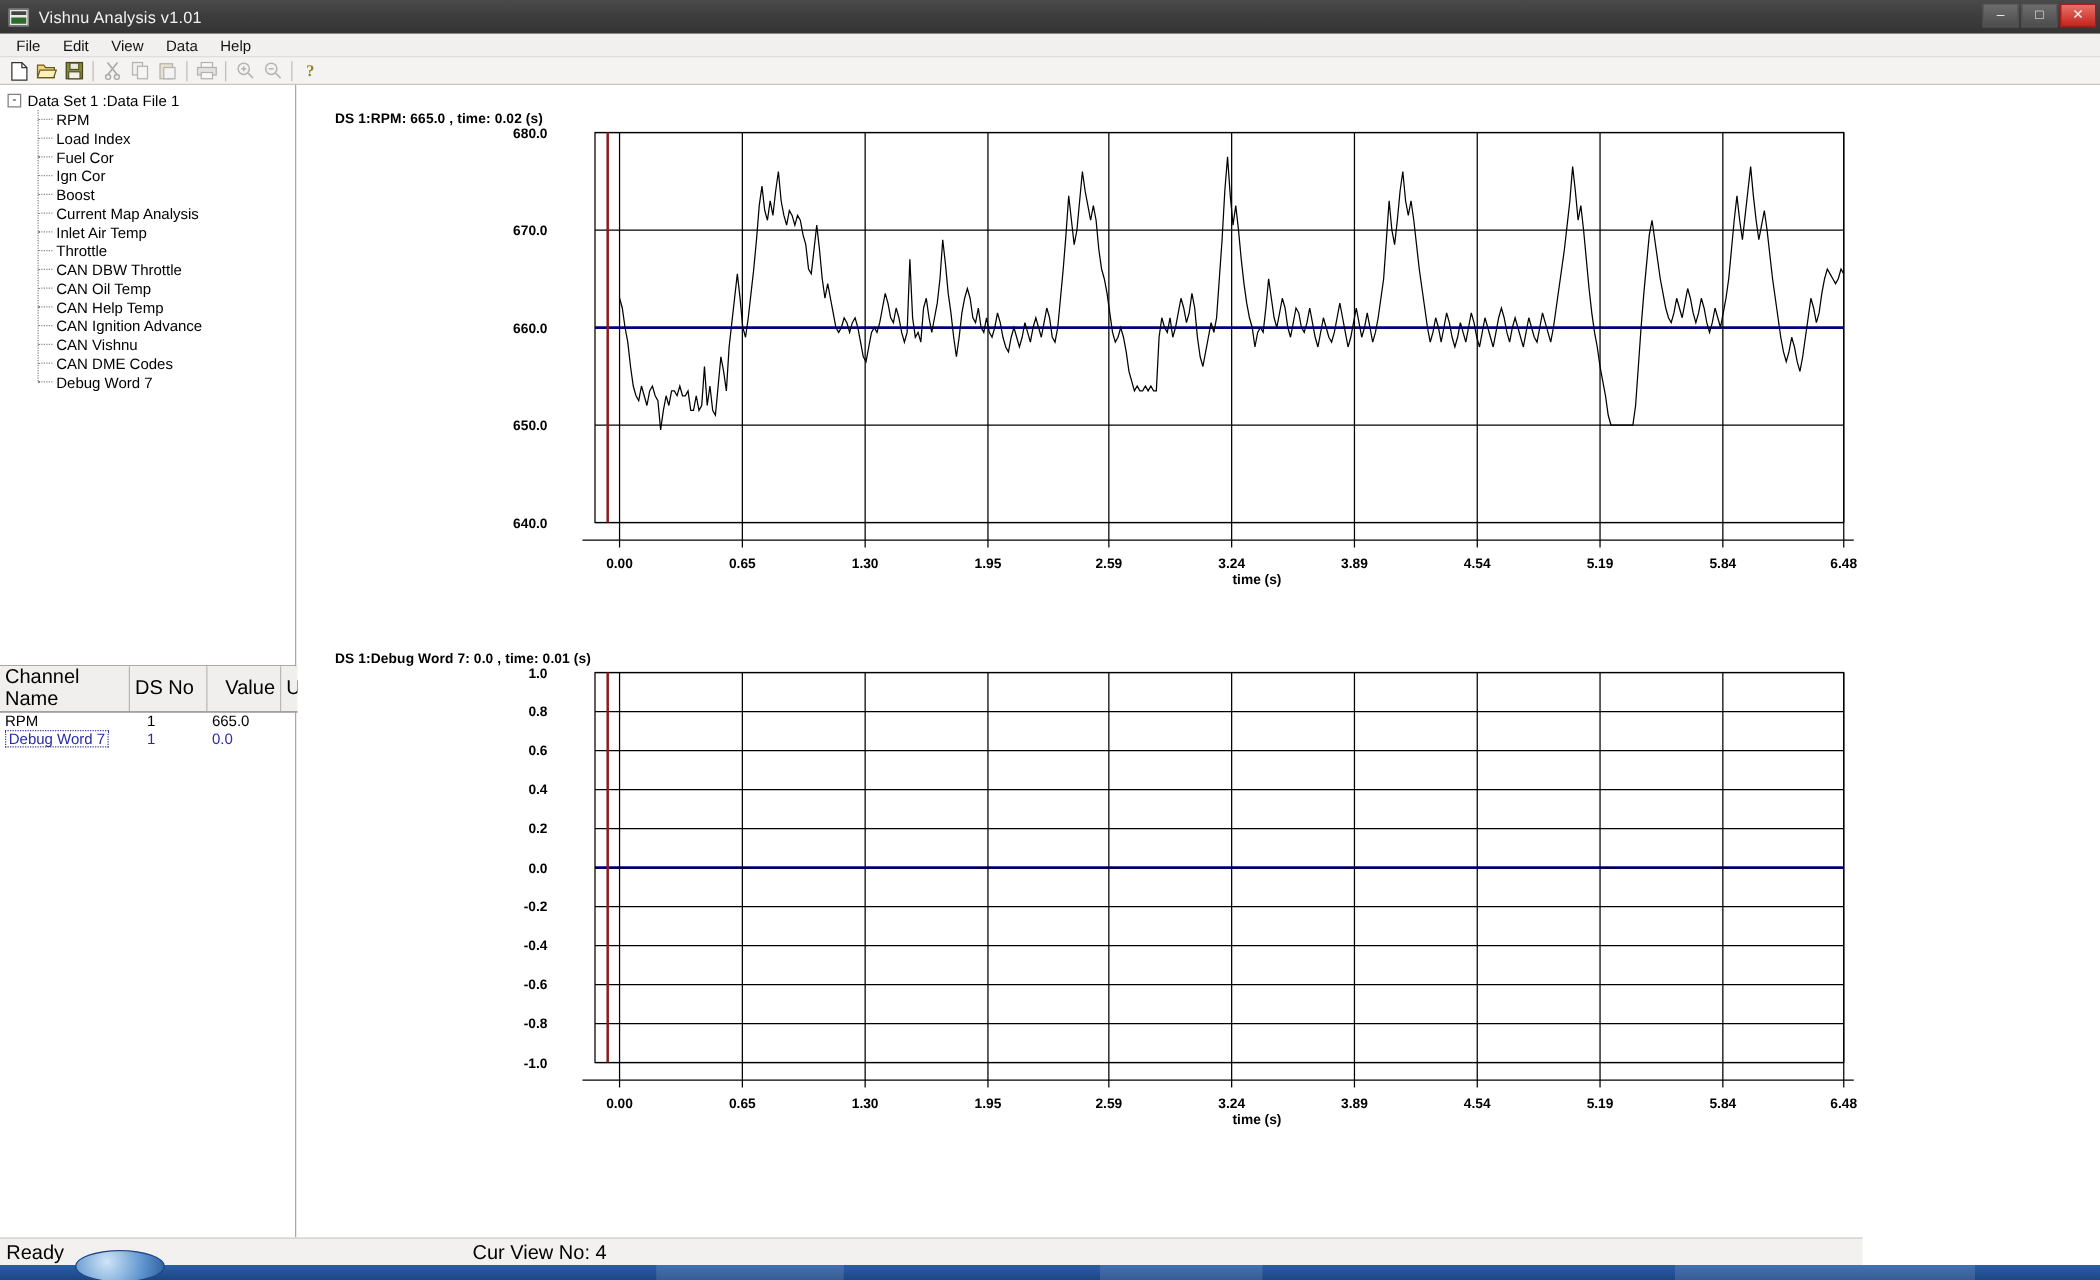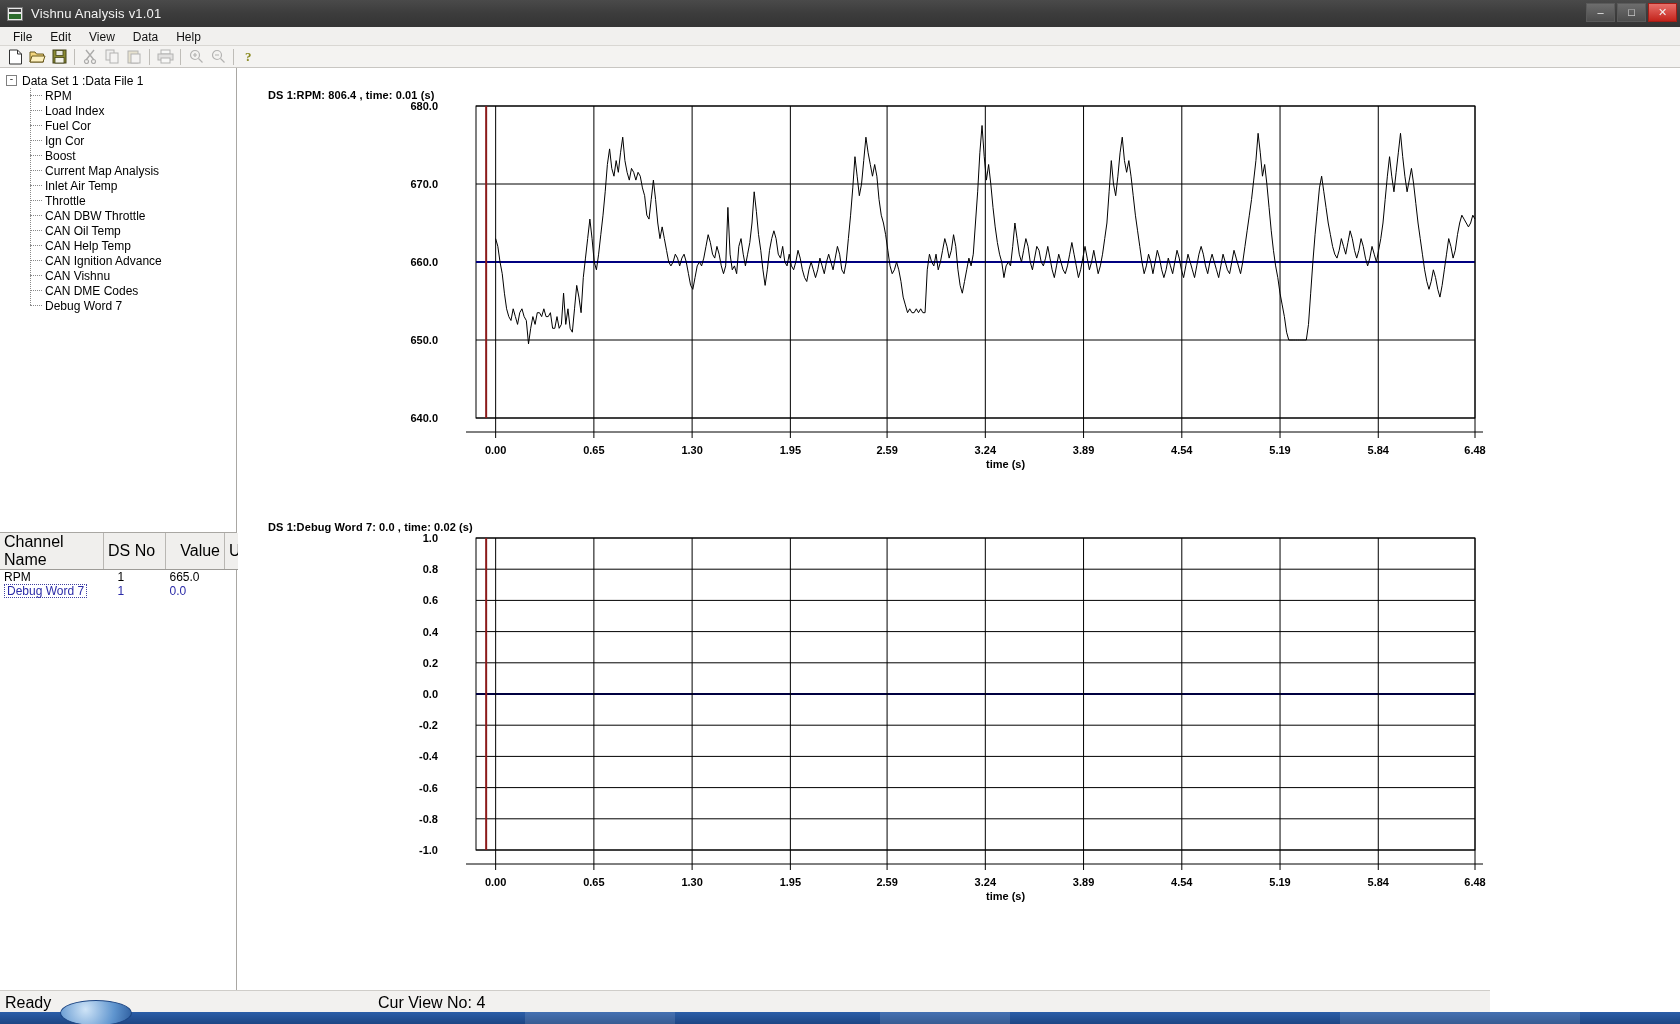--- a/index.html
+++ b/index.html
@@ -323,21 +323,21 @@
           <td class="val">0.0</td>
           <td class="units"></td>
         </tr>
       </tbody>
     </table>
   </div>
 
   <div class="plotarea">
 
     <div class="plotblock" id="block0" style="top:0;width:1442px;height:420px;">
-      <div class="plothdr" style="left:30px;top:21px;">DS 1:RPM: 806.4  ,  time: 0.01 (s)</div>
+      <div class="plothdr" style="left:30px;top:21px;">DS 1:RPM: 665.0  ,  time: 0.02 (s)</div>
       <svg id="svg0" width="1442" height="420" style="position:absolute;left:0;top:0;">
           <rect x="238" y="38" width="999" height="312" fill="none" stroke="#000" stroke-width="1"></rect>
           <line x1="238" y1="38" x2="1237" y2="38" stroke="#000" stroke-width="1"></line>
           <line x1="238" y1="116" x2="1237" y2="116" stroke="#000" stroke-width="1"></line>
           <line x1="238" y1="194" x2="1237" y2="194" stroke="#000080" stroke-width="2.2"></line>
           <line x1="238" y1="272" x2="1237" y2="272" stroke="#000" stroke-width="1"></line>
           <line x1="238" y1="350" x2="1237" y2="350" stroke="#000" stroke-width="1"></line>
           <line x1="257.64750378214825" y1="38" x2="257.64750378214825" y2="350" stroke="#000" stroke-width="1"></line>
           <line x1="355.88502269288955" y1="38" x2="355.88502269288955" y2="350" stroke="#000" stroke-width="1"></line>
           <line x1="454.1225416036309" y1="38" x2="454.1225416036309" y2="350" stroke="#000" stroke-width="1"></line>
@@ -377,21 +377,21 @@
           <text x="1042.036308623298" y="386" text-anchor="middle" font-family="Liberation Sans, sans-serif" font-size="11" font-weight="bold" fill="#000">5.19</text>
           <text x="1140.2738275340394" y="386" text-anchor="middle" font-family="Liberation Sans, sans-serif" font-size="11" font-weight="bold" fill="#000">5.84</text>
           <text x="1237" y="386" text-anchor="middle" font-family="Liberation Sans, sans-serif" font-size="11" font-weight="bold" fill="#000">6.48</text>
           <path d="M257.65 170.60 L259.84 178.40 L262.03 194.00 L264.22 205.70 L266.41 225.20 L268.60 240.80 L270.79 248.60 L272.98 252.50 L275.18 240.80 L277.37 248.60 L279.56 256.40 L281.75 244.70 L283.94 240.80 L286.13 248.60 L288.32 252.50 L290.51 275.90 L292.70 260.30 L294.89 248.60 L297.08 256.40 L299.28 244.70 L301.47 244.70 L303.66 248.60 L305.85 240.80 L308.04 248.60 L310.23 248.60 L312.42 244.70 L314.61 260.30 L316.80 260.30 L318.99 248.60 L321.18 260.30 L323.38 256.40 L325.57 225.20 L327.76 256.40 L329.95 240.80 L332.14 260.30 L334.33 264.20 L336.52 240.80 L338.71 217.40 L340.90 229.10 L343.09 244.70 L345.29 209.60 L347.48 190.10 L349.67 170.60 L351.86 151.10 L354.05 170.60 L356.24 194.00 L358.43 201.80 L360.62 186.20 L362.81 166.70 L365.00 147.20 L367.19 123.80 L369.39 96.50 L371.58 80.90 L373.77 100.40 L375.96 108.20 L378.15 92.60 L380.34 104.30 L382.53 84.80 L384.72 69.20 L386.91 92.60 L389.10 104.30 L391.30 112.10 L393.49 100.40 L395.68 104.30 L397.87 112.10 L400.06 104.30 L402.25 108.20 L404.44 119.90 L406.63 127.70 L408.82 147.20 L411.01 151.10 L413.20 131.60 L415.40 112.10 L417.59 131.60 L419.78 155.00 L421.97 170.60 L424.16 158.90 L426.35 170.60 L428.54 182.30 L430.73 194.00 L432.92 197.90 L435.11 194.00 L437.31 186.20 L439.50 190.10 L441.69 197.90 L443.88 190.10 L446.07 186.20 L448.26 194.00 L450.45 205.70 L452.64 217.40 L454.83 221.30 L457.02 209.60 L459.21 197.90 L461.41 194.00 L463.60 197.90 L465.79 190.10 L467.98 178.40 L470.17 166.70 L472.36 174.50 L474.55 186.20 L476.74 190.10 L478.93 178.40 L481.12 186.20 L483.31 197.90 L485.51 205.70 L487.70 197.90 L489.89 139.40 L492.08 186.20 L494.27 201.80 L496.46 197.90 L498.65 205.70 L500.84 178.40 L503.03 170.60 L505.22 186.20 L507.42 197.90 L509.61 186.20 L511.80 174.50 L513.99 155.00 L516.18 123.80 L518.37 143.30 L520.56 166.70 L522.75 182.30 L524.94 201.80 L527.13 217.40 L529.32 201.80 L531.52 182.30 L533.71 170.60 L535.90 162.80 L538.09 170.60 L540.28 186.20 L542.47 190.10 L544.66 178.40 L546.85 194.00 L549.04 197.90 L551.23 186.20 L553.43 197.90 L555.62 201.80 L557.81 194.00 L560.00 182.30 L562.19 190.10 L564.38 201.80 L566.57 209.60 L568.76 213.50 L570.95 201.80 L573.14 194.00 L575.33 201.80 L577.53 209.60 L579.72 201.80 L581.91 190.10 L584.10 197.90 L586.29 205.70 L588.48 194.00 L590.67 186.20 L592.86 194.00 L595.05 201.80 L597.24 190.10 L599.43 178.40 L601.63 186.20 L603.82 201.80 L606.01 205.70 L608.20 194.00 L610.39 170.60 L612.58 147.20 L614.77 119.90 L616.96 88.70 L619.15 108.20 L621.34 127.70 L623.54 116.00 L625.73 92.60 L627.92 69.20 L630.11 84.80 L632.30 96.50 L634.49 108.20 L636.68 96.50 L638.87 108.20 L641.06 131.60 L643.25 147.20 L645.44 155.00 L647.64 166.70 L649.83 182.30 L652.02 197.90 L654.21 205.70 L656.40 201.80 L658.59 194.00 L660.78 201.80 L662.97 213.50 L665.16 229.10 L667.35 236.90 L669.55 244.70 L671.74 240.80 L673.93 244.70 L676.12 244.70 L678.31 240.80 L680.50 244.70 L682.69 240.80 L684.88 244.70 L687.07 244.70 L689.26 201.80 L691.45 186.20 L693.65 194.00 L695.84 197.90 L698.03 186.20 L700.22 201.80 L702.41 194.00 L704.60 182.30 L706.79 170.60 L708.98 178.40 L711.17 190.10 L713.36 182.30 L715.56 166.70 L717.75 178.40 L719.94 201.80 L722.13 217.40 L724.32 225.20 L726.51 213.50 L728.70 201.80 L730.89 190.10 L733.08 197.90 L735.27 186.20 L737.46 155.00 L739.66 123.80 L741.85 84.80 L744.04 57.50 L746.23 88.70 L748.42 112.10 L750.61 96.50 L752.80 116.00 L754.99 139.40 L757.18 158.90 L759.37 174.50 L761.56 186.20 L763.76 194.00 L765.95 209.60 L768.14 197.90 L770.33 194.00 L772.52 197.90 L774.71 178.40 L776.90 155.00 L779.09 170.60 L781.28 186.20 L783.47 194.00 L785.67 182.30 L787.86 170.60 L790.05 178.40 L792.24 194.00 L794.43 201.80 L796.62 190.10 L798.81 178.40 L801.00 182.30 L803.19 194.00 L805.38 197.90 L807.57 190.10 L809.77 178.40 L811.96 190.10 L814.15 201.80 L816.34 209.60 L818.53 197.90 L820.72 186.20 L822.91 194.00 L825.10 201.80 L827.29 205.70 L829.48 197.90 L831.68 186.20 L833.87 174.50 L836.06 186.20 L838.25 197.90 L840.44 209.60 L842.63 201.80 L844.82 190.10 L847.01 178.40 L849.20 190.10 L851.39 201.80 L853.58 194.00 L855.78 182.30 L857.97 194.00 L860.16 205.70 L862.35 197.90 L864.54 186.20 L866.73 170.60 L868.92 155.00 L871.11 123.80 L873.30 92.60 L875.49 116.00 L877.68 127.70 L879.88 108.20 L882.07 84.80 L884.26 69.20 L886.45 92.60 L888.64 104.30 L890.83 92.60 L893.02 108.20 L895.21 127.70 L897.40 147.20 L899.59 162.80 L901.79 178.40 L903.98 194.00 L906.17 205.70 L908.36 197.90 L910.55 186.20 L912.74 194.00 L914.93 205.70 L917.12 194.00 L919.31 182.30 L921.50 190.10 L923.69 201.80 L925.89 209.60 L928.08 201.80 L930.27 190.10 L932.46 197.90 L934.65 205.70 L936.84 194.00 L939.03 182.30 L941.22 190.10 L943.41 201.80 L945.60 209.60 L947.80 197.90 L949.99 186.20 L952.18 194.00 L954.37 201.80 L956.56 209.60 L958.75 197.90 L960.94 186.20 L963.13 178.40 L965.32 186.20 L967.51 197.90 L969.70 205.70 L971.90 194.00 L974.09 186.20 L976.28 194.00 L978.47 201.80 L980.66 209.60 L982.85 197.90 L985.04 186.20 L987.23 194.00 L989.42 201.80 L991.61 205.70 L993.81 194.00 L996.00 182.30 L998.19 190.10 L1000.38 197.90 L1002.57 205.70 L1004.76 194.00 L1006.95 178.40 L1009.14 162.80 L1011.33 147.20 L1013.52 131.60 L1015.71 112.10 L1017.91 92.60 L1020.10 65.30 L1022.29 84.80 L1024.48 108.20 L1026.67 96.50 L1028.86 116.00 L1031.05 139.40 L1033.24 162.80 L1035.43 182.30 L1037.62 197.90 L1039.81 209.60 L1042.01 225.20 L1044.20 236.90 L1046.39 248.60 L1048.58 264.20 L1050.77 272.00 L1052.96 272.00 L1055.15 272.00 L1057.34 272.00 L1059.53 272.00 L1061.72 272.00 L1063.92 272.00 L1066.11 272.00 L1068.30 272.00 L1070.49 256.40 L1072.68 225.20 L1074.87 194.00 L1077.06 166.70 L1079.25 143.30 L1081.44 119.90 L1083.63 108.20 L1085.82 123.80 L1088.02 139.40 L1090.21 155.00 L1092.40 166.70 L1094.59 178.40 L1096.78 186.20 L1098.97 190.10 L1101.16 182.30 L1103.35 170.60 L1105.54 178.40 L1107.73 186.20 L1109.93 174.50 L1112.12 162.80 L1114.31 170.60 L1116.50 182.30 L1118.69 190.10 L1120.88 182.30 L1123.07 170.60 L1125.26 178.40 L1127.45 190.10 L1129.64 197.90 L1131.83 190.10 L1134.03 178.40 L1136.22 186.20 L1138.41 194.00 L1140.60 182.30 L1142.79 170.60 L1144.98 155.00 L1147.17 131.60 L1149.36 108.20 L1151.55 88.70 L1153.74 108.20 L1155.94 123.80 L1158.13 104.30 L1160.32 84.80 L1162.51 65.30 L1164.70 88.70 L1166.89 108.20 L1169.08 123.80 L1171.27 112.10 L1173.46 100.40 L1175.65 116.00 L1177.84 135.50 L1180.04 155.00 L1182.23 170.60 L1184.42 186.20 L1186.61 201.80 L1188.80 213.50 L1190.99 221.30 L1193.18 213.50 L1195.37 201.80 L1197.56 209.60 L1199.75 221.30 L1201.94 229.10 L1204.14 217.40 L1206.33 201.80 L1208.52 186.20 L1210.71 170.60 L1212.90 178.40 L1215.09 190.10 L1217.28 182.30 L1219.47 166.70 L1221.66 155.00 L1223.85 147.20 L1226.05 151.10 L1228.24 155.00 L1230.43 158.90 L1232.62 155.00 L1234.81 147.20 L1237.00 151.10 " fill="none" stroke="#000000" stroke-width="1" stroke-linejoin="miter" stroke-linecap="butt"></path>
           <line x1="248.1588502269289" y1="38" x2="248.1588502269289" y2="350" stroke="#8B1A1A" stroke-width="2"></line>
         </svg>
       <div class="axistitle" style="left:748px;top:390px;">time (s)</div>
     </div>
 
     <div class="plotblock" id="block1" style="top:432px;width:1442px;height:420px;">
-      <div class="plothdr" style="left:30px;top:21px;">DS 1:Debug Word 7: 0.0  ,  time: 0.02 (s)</div>
+      <div class="plothdr" style="left:30px;top:21px;">DS 1:Debug Word 7: 0.0  ,  time: 0.01 (s)</div>
       <svg id="svg1" width="1442" height="420" style="position:absolute;left:0;top:0;">
           <rect x="238" y="38" width="999" height="312" fill="none" stroke="#000" stroke-width="1"></rect>
           <line x1="238" y1="38" x2="1237" y2="38" stroke="#000" stroke-width="1"></line>
           <line x1="238" y1="69.19999999999999" x2="1237" y2="69.19999999999999" stroke="#000" stroke-width="1"></line>
           <line x1="238" y1="100.39999999999998" x2="1237" y2="100.39999999999998" stroke="#000" stroke-width="1"></line>
           <line x1="238" y1="131.60000000000002" x2="1237" y2="131.60000000000002" stroke="#000" stroke-width="1"></line>
           <line x1="238" y1="162.8" x2="1237" y2="162.8" stroke="#000" stroke-width="1"></line>
           <line x1="238" y1="194" x2="1237" y2="194" stroke="#000080" stroke-width="2.2"></line>
           <line x1="238" y1="225.2" x2="1237" y2="225.2" stroke="#000" stroke-width="1"></line>
           <line x1="238" y1="256.4" x2="1237" y2="256.4" stroke="#000" stroke-width="1"></line>

